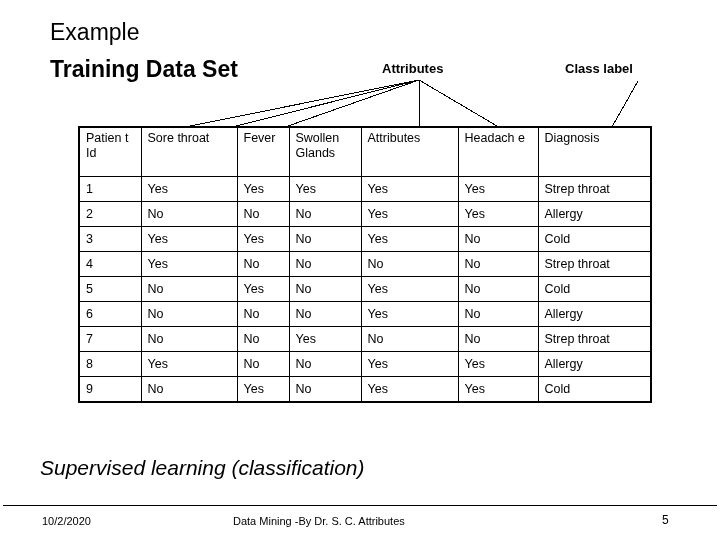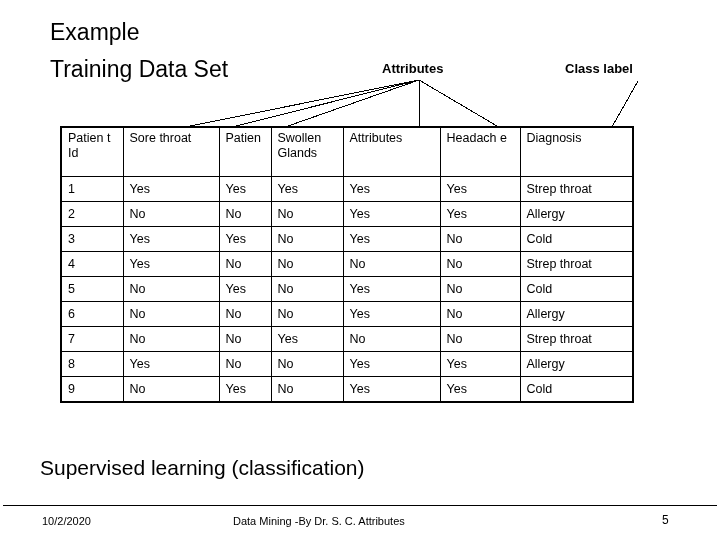--- a/index.html
+++ b/index.html
@@ -26,31 +26,32 @@
     line-height: 28px;
     font-weight: normal;
     white-space: nowrap;
   }
   .slide-subtitle {
     position: absolute;
     left: 50px;
     top: 55px;
     font-size: 23px;
     line-height: 28px;
-    font-weight: normal;
+    font-weight: bold;
     white-space: nowrap;
   }
   .slide-footline {
     position: absolute;
     left: 40px;
     top: 455px;
     font-size: 21px;
     line-height: 26px;
     font-weight: normal;
     white-space: nowrap;
+    font-style: italic;
   }
 
   
   .callout {
     position: absolute;
     font-size: 13px;
     font-weight: bold;
     line-height: 15px;
     white-space: nowrap;
   }
@@ -63,21 +64,21 @@
     left: 0;
     top: 0;
     width: 720px;
     height: 540px;
     pointer-events: none;
   }
 
   
   .data-table {
     position: absolute;
-    left: 60px;
+    left: 78px;
     top: 126px;
     width: 572px;
     border-collapse: collapse;
     table-layout: fixed;
     border: 2px solid #000000;
     background: #ffffff;
   }
   .data-table td, .data-table th {
     border: 1px solid #000000;
     padding: 3px 5px 3px 6px;
@@ -174,21 +175,21 @@
       <col class="col-fever">
     <col class="col-swol">
       <col class="col-cong">
       <col class="col-head">
     <col class="col-diag">
   </colgroup>
   <thead>
     <tr>
       <th>Patien t Id</th>
       <th>Sore throat</th>
-      <th>Patien</th>
+      <th>Fever</th>
       <th>Swollen Glands</th>
       <th>Attributes</th>
       <th>Headach e</th>
       <th>Diagnosis</th>
     </tr>
   </thead>
   <tbody>
     <tr>
       <td>1</td>
       <td>Yes</td>

